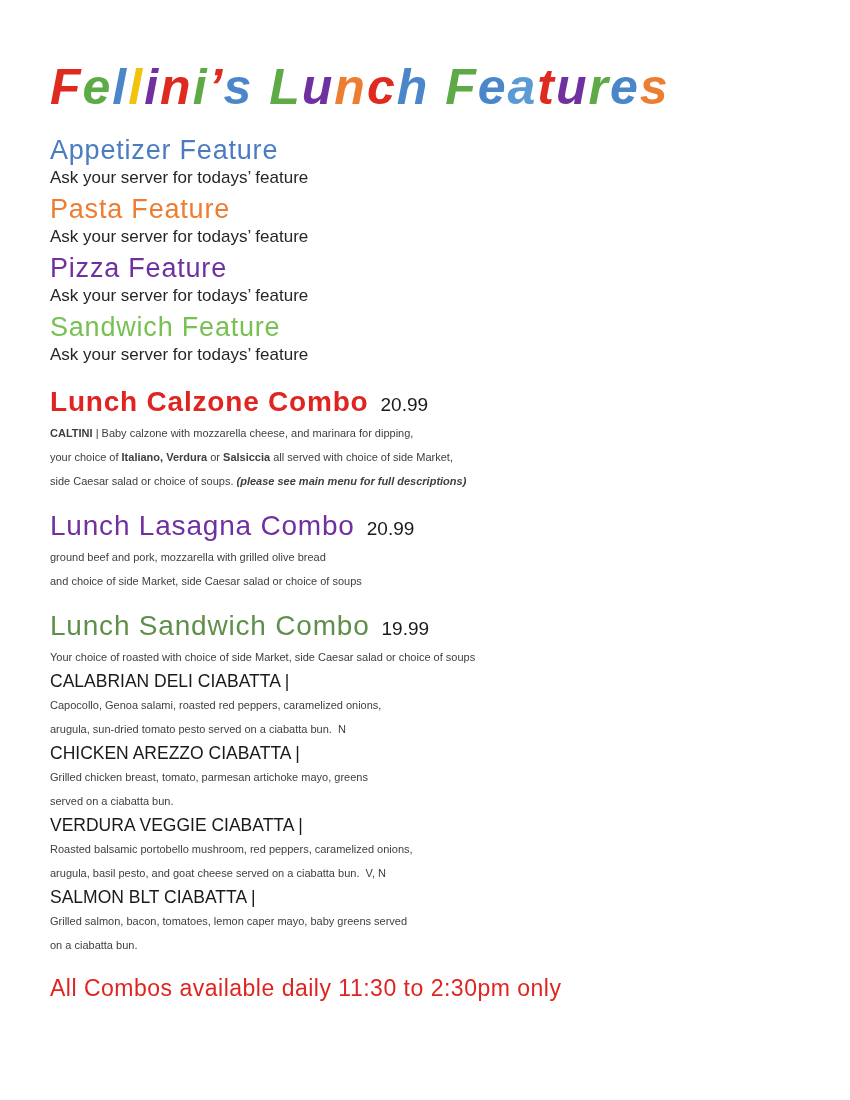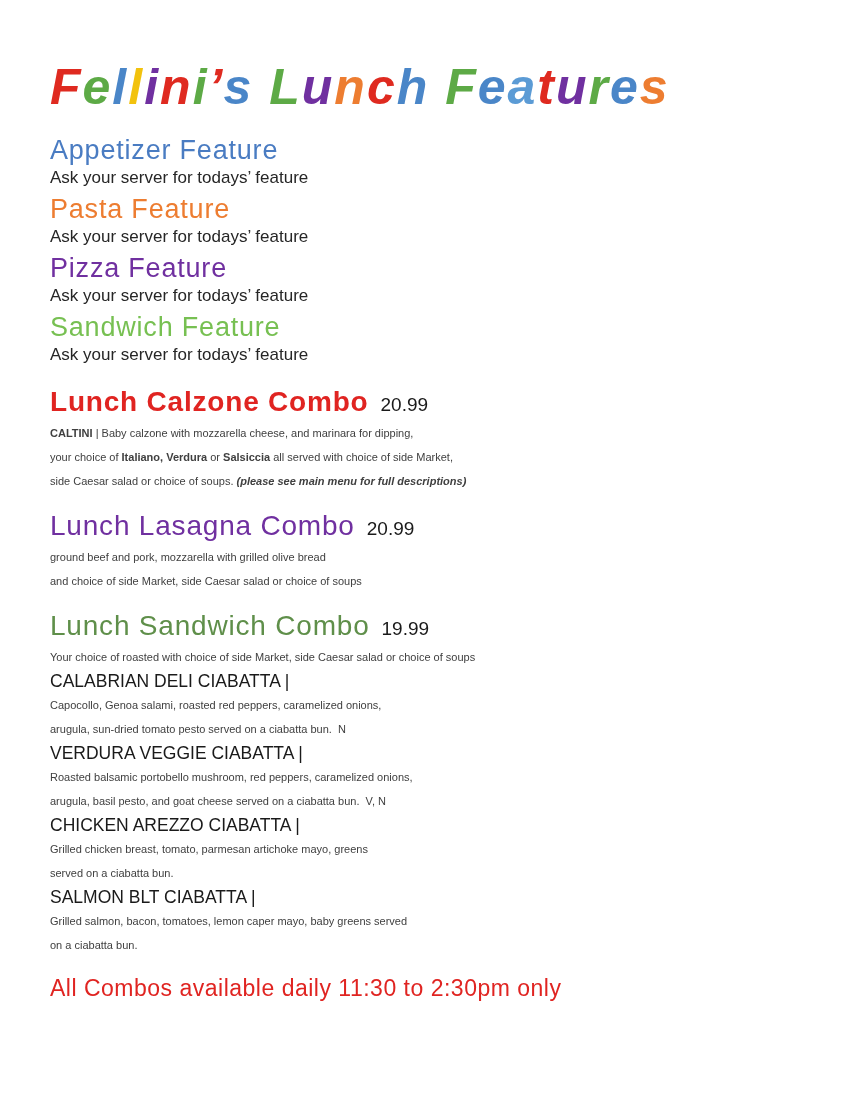--- a/index.html
+++ b/index.html
@@ -113,28 +113,28 @@
           <span style="color: rgb(95, 143, 74);">Lunch Sandwich Combo</span>
           <span class="combo-price">19.99</span>
         </h2>
         <div class="bodyline">Your choice of roasted with choice of side Market, side Caesar salad or choice of soups</div>
         <div class="sandwich-item">
           <div class="item-name">CALABRIAN DELI CIABATTA |</div>
           <div class="bodyline">Capocollo, Genoa salami, roasted red peppers, caramelized onions,</div>
           <div class="bodyline">arugula, sun-dried tomato pesto served on a ciabatta bun.  N</div>
         </div>
         <div class="sandwich-item">
+          <div class="item-name">CHICKEN AREZZO CIABATTA |</div>
+          <div class="bodyline">Grilled chicken breast, tomato, parmesan artichoke mayo, greens</div>
+          <div class="bodyline">served on a ciabatta bun.</div>
+        </div>
+        <div class="sandwich-item">
           <div class="item-name">VERDURA VEGGIE CIABATTA |</div>
           <div class="bodyline">Roasted balsamic portobello mushroom, red peppers, caramelized onions,</div>
           <div class="bodyline">arugula, basil pesto, and goat cheese served on a ciabatta bun.  V, N</div>
-        </div>
-        <div class="sandwich-item">
-          <div class="item-name">CHICKEN AREZZO CIABATTA |</div>
-          <div class="bodyline">Grilled chicken breast, tomato, parmesan artichoke mayo, greens</div>
-          <div class="bodyline">served on a ciabatta bun.</div>
         </div>
         <div class="sandwich-item">
           <div class="item-name">SALMON BLT CIABATTA |</div>
           <div class="bodyline">Grilled salmon, bacon, tomatoes, lemon caper mayo, baby greens served</div>
           <div class="bodyline">on a ciabatta bun.</div>
         </div>
       </section>
     </div>
 
   <div class="footer-line" style="color: rgb(224, 36, 33);">All Combos available daily 11:30 to 2:30pm only</div>

